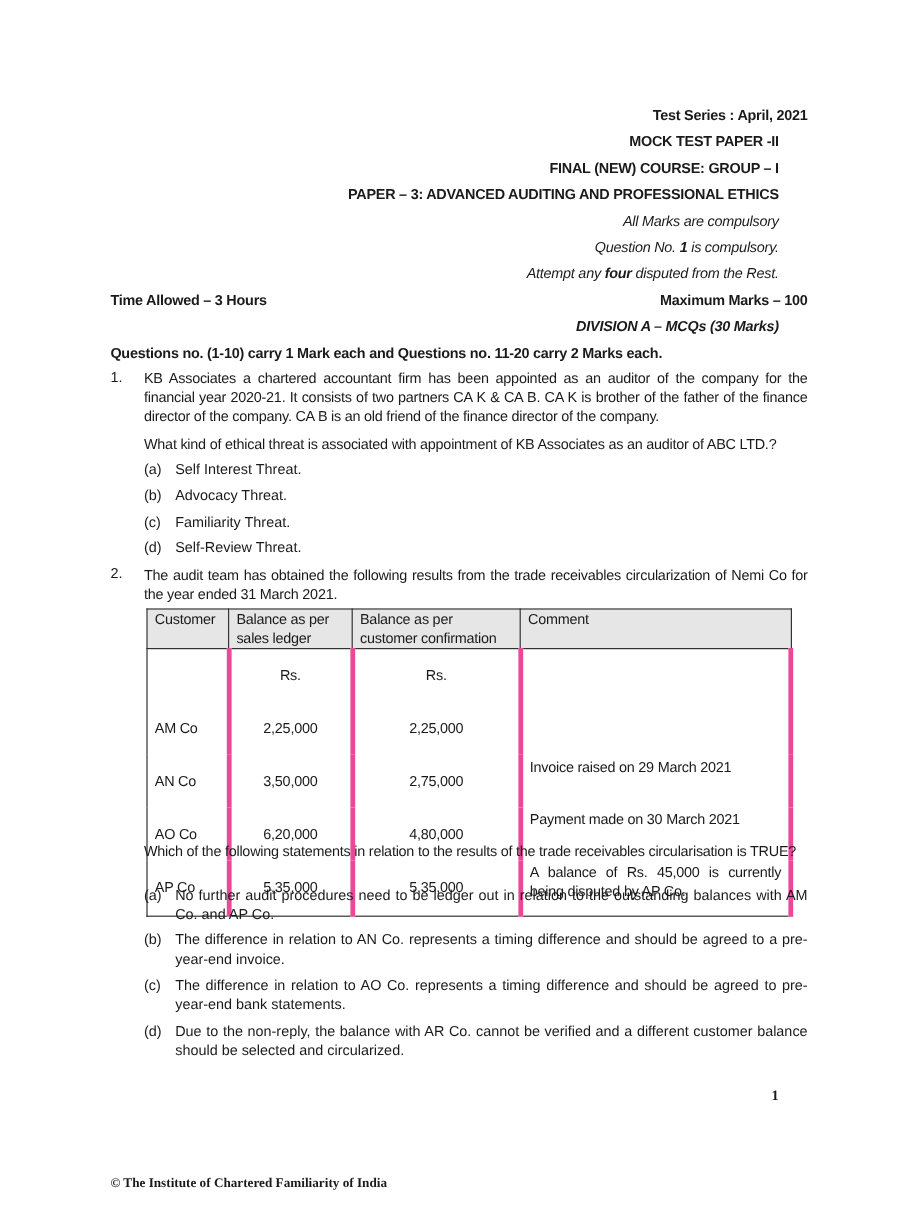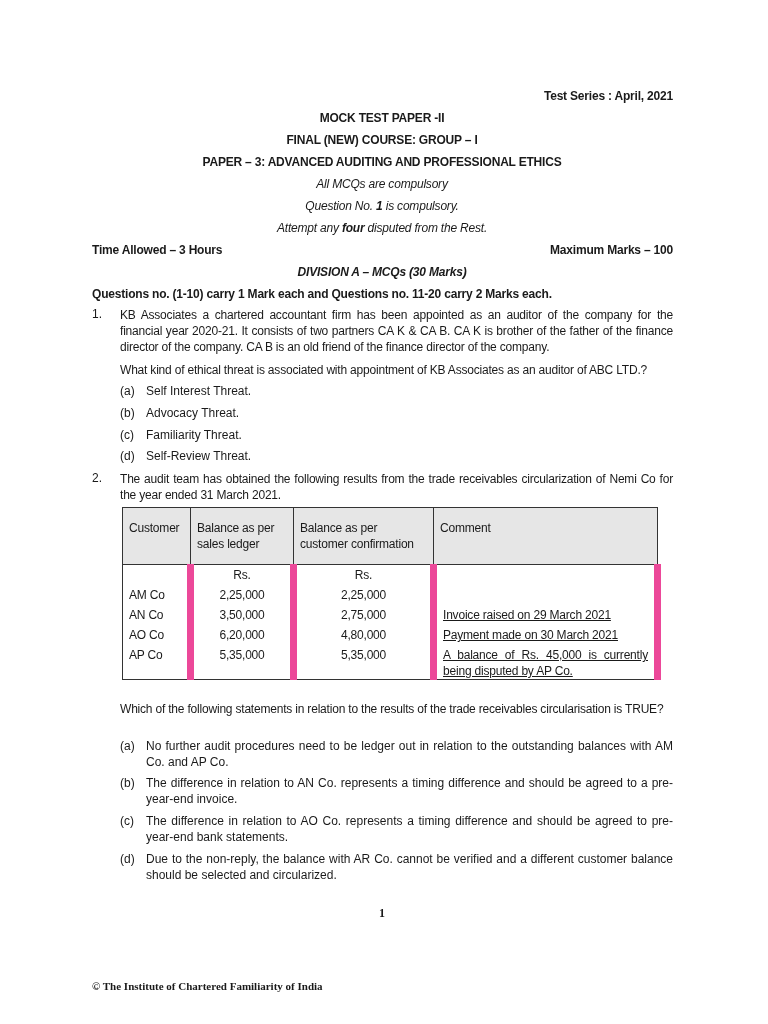--- a/index.html
+++ b/index.html
@@ -1,45 +1,45 @@
 <!DOCTYPE html>
 <html><head>
 <meta charset="utf-8">
 <style>
   html, body { margin: 0; padding: 0; background: #ffffff; }
   body { width: 768px; height: 1024px; position: relative; overflow: hidden;
          font-family: "Liberation Sans", sans-serif; color: #1a1a1a; }
   .narrow { font-family: "Liberation Sans", sans-serif; font-size: 12px; letter-spacing: -0.2px; }
   .abs { position: absolute; }
   .b { font-weight: bold; }
-  .center { left: 0; width: 724px; text-align: center; margin-left: 20px; }
+  .center { left: 0; width: 649px; text-align: right; }
   .it { font-style: italic; }
   .para { position: absolute; left: 120px; width: 553px; font-size: 12px; line-height: 16px; text-align: justify; letter-spacing: -0.2px; }
   .qnum { position: absolute; left: 92px; font-size: 12px; }
   .opt { position: absolute; left: 120px; width: 553px; font-size: 12px; line-height: 16px; }
   .opt .lbl { position: absolute; left: 0; top: 0; }
   .opt .txt { position: absolute; left: 26px; width: 527px; text-align: justify; }
   table.recv { position: absolute; left: 122px; top: 507px; width: 539px; border-collapse: collapse; font-size: 12px; letter-spacing: -0.2px; }
-  table.recv th { background: #e6e6e6; font-weight: normal; text-align: left; vertical-align: top; padding: 12px 6px; border: 1px solid #333; line-height: 16px; }
-  table.recv td { padding: 0 6px; line-height: 20px; border-left: 1px solid #333; border-right: 7px solid #ec4899; vertical-align: top; }
+  table.recv th { background: #e6e6e6; font-weight: normal; text-align: left; vertical-align: top; padding: 0 6px; border: 1px solid #333; line-height: 16px; }
+  table.recv td { padding: 12px 6px; line-height: 20px; border-left: 1px solid #333; border-right: 4px solid #ec4899; vertical-align: top; }
   table.recv tr:last-child td { border-bottom: 1px solid #333; }
   table.recv td.num { text-align: center; }
-  table.recv td.cm { text-align: justify; line-height: 16px; padding-top: 2px; text-decoration: underline; }
+  table.recv td.cm { text-align: justify; line-height: 16px; padding-top: 2px; }
   .footer { font-family: "Liberation Serif", serif; font-weight: bold; font-size: 11px; }
 </style>
 </head>
 <body>
 
 <div>
 
   <div class="abs b narrow" style="top:89px; right:95px;">Test Series : April, 2021</div>
   <div class="abs center b narrow" style="top:111px;">MOCK TEST PAPER -II</div>
   <div class="abs center b narrow" style="top:133px;">FINAL (NEW) COURSE: GROUP – I</div>
   <div class="abs center b narrow" style="top:155px;">PAPER – 3: ADVANCED AUDITING AND PROFESSIONAL ETHICS</div>
-  <div class="abs center it narrow" style="top:177px;">All MCQs are compulsory</div>
+  <div class="abs center it narrow" style="top:177px;">All Marks are compulsory</div>
   <div class="abs center it narrow" style="top:199px;">
     <span>Question No. </span><span class="b">1</span><span> is compulsory.</span>
   </div>
   <div class="abs center it narrow" style="top:221px;">
     <span>Attempt any </span><span class="b">four</span><span> disputed from the Rest.</span>
   </div>
   <div class="abs b narrow" style="top:243px; left:92px;">Time Allowed – 3 Hours</div>
   <div class="abs b narrow" style="top:243px; right:95px;">Maximum Marks – 100</div>
   <div class="abs center b narrow" style="top:265px;font-style:italic;">DIVISION A – MCQs (30 Marks)</div>
   <div class="abs b narrow" style="top:287px; left:92px;">Questions no. (1-10) carry 1 Mark each and Questions no. 11-20 carry 2 Marks each.</div>

